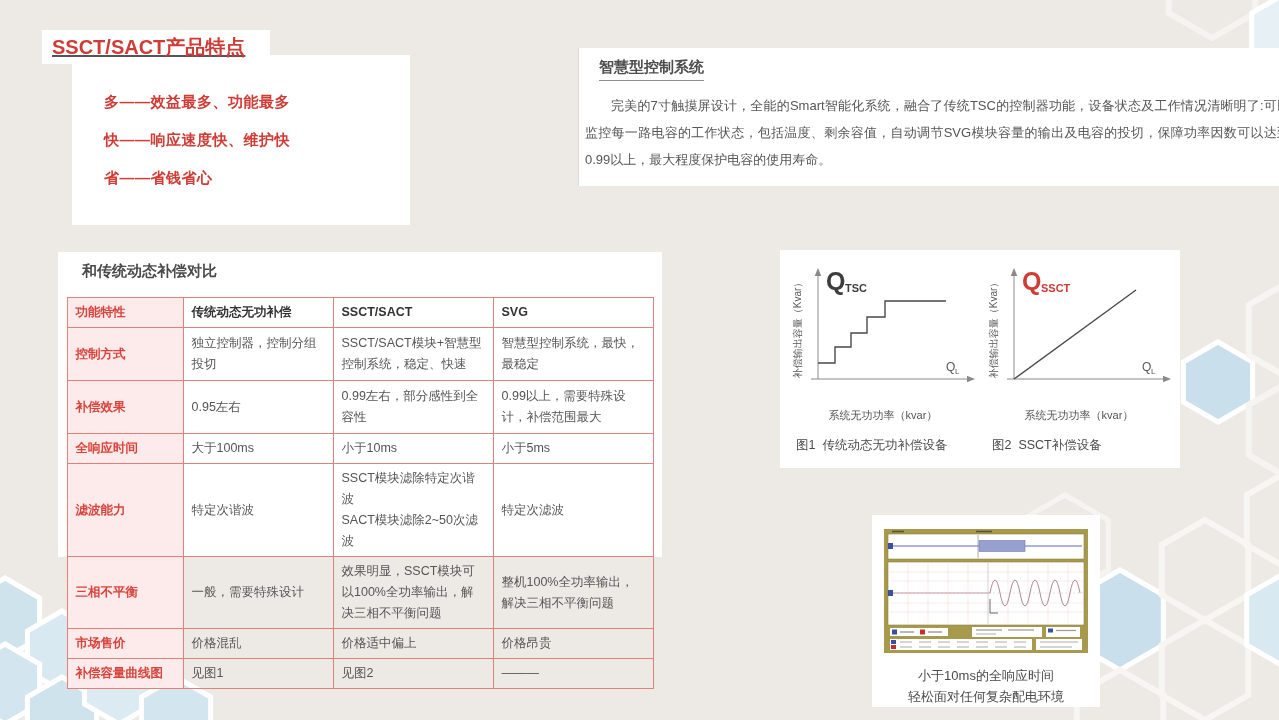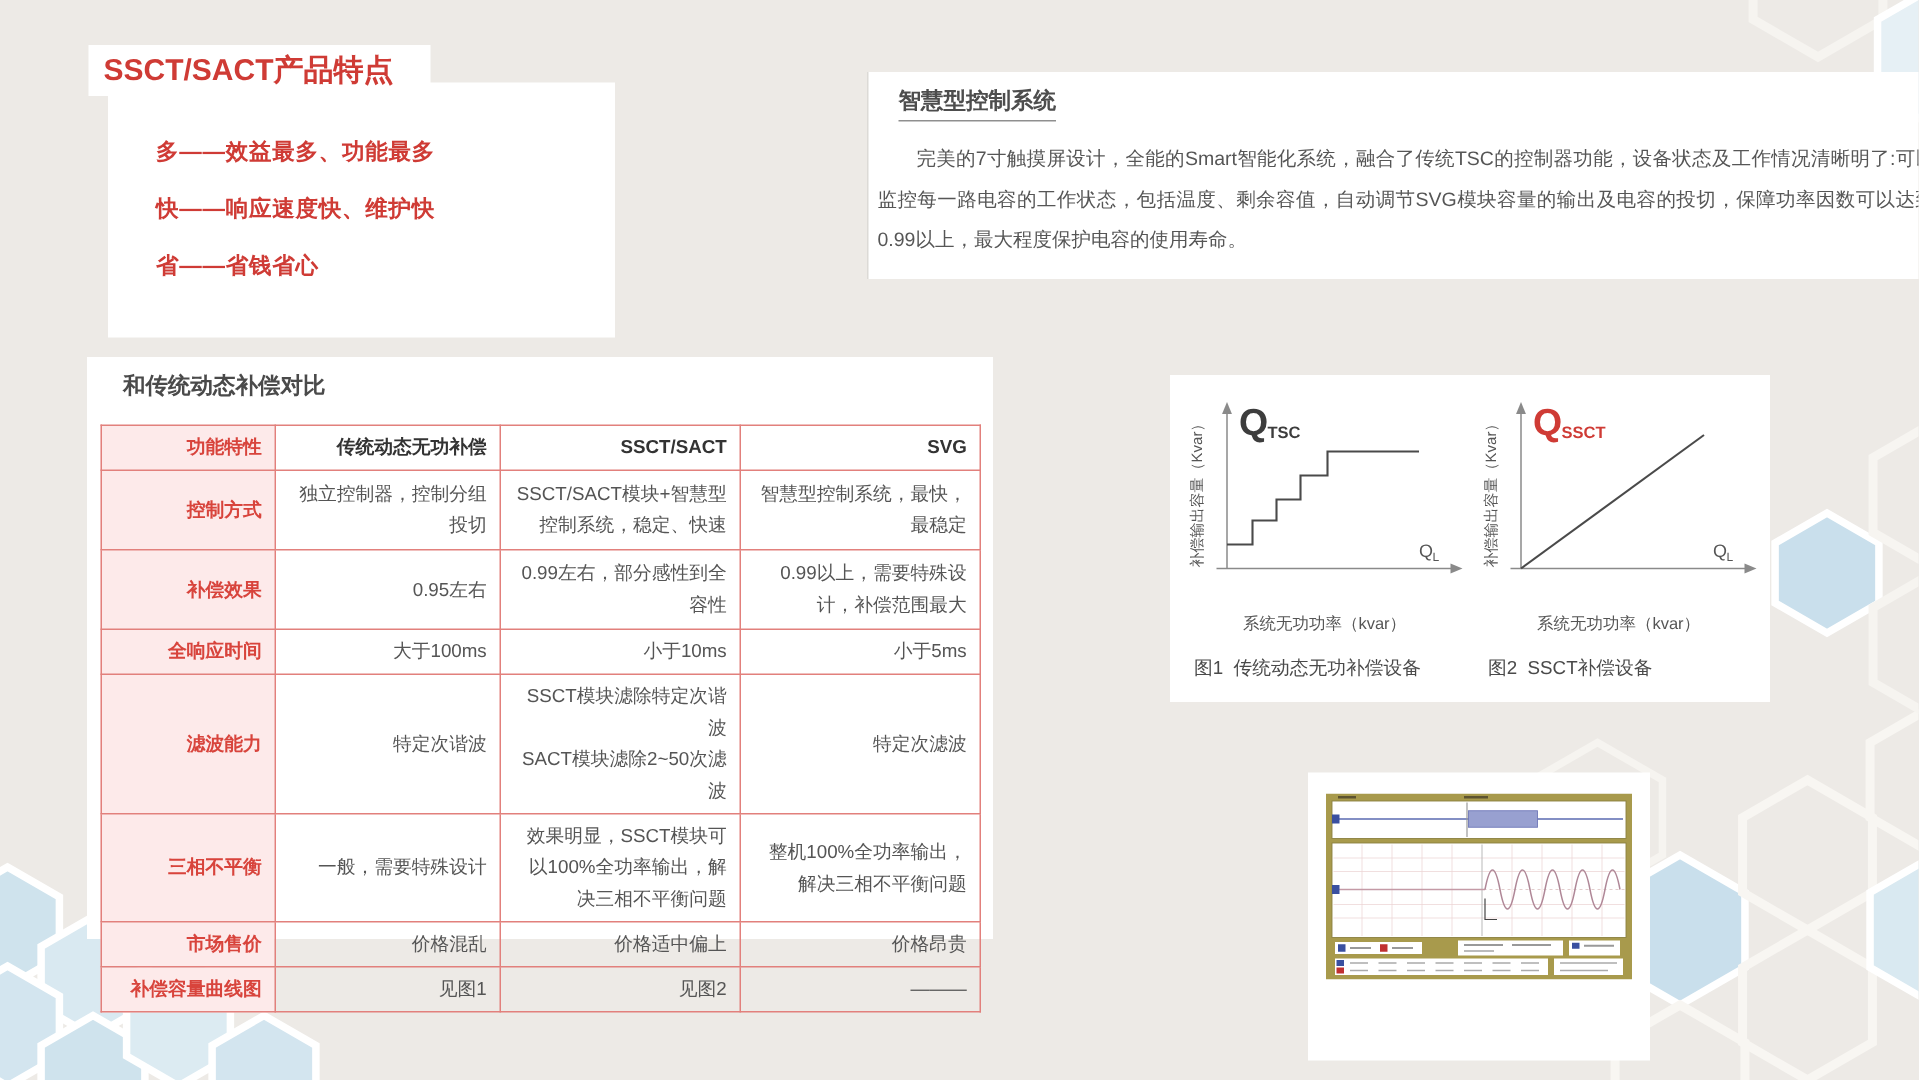--- a/index.html
+++ b/index.html
@@ -11,33 +11,33 @@
     overflow: hidden;
     font-family: "Liberation Sans", sans-serif;
     color: #555;
   }
   .hex-layer { position: absolute; left: 0; top: 0; width: 1279px; height: 720px; z-index: 0; pointer-events: none; }
   .panel { position: absolute; background: #ffffff; z-index: 2; }
 
   
   .features-box { left: 72px; top: 55px; width: 338px; height: 170px; padding: 28px 0 0 32px; }
   .feature-line { color: #cf3b35; font-weight: bold; font-size: 15px; line-height: 38px; white-space: nowrap; letter-spacing: .5px; }
-  .title-box { left: 59px; top: 30px; width: 228px; height: 34px; z-index: 3; }
+  .title-box { left: 42px; top: 30px; width: 228px; height: 34px; z-index: 3; text-decoration: underline; }
   .title-box h1 { color: #cf3b35; font-size: 20px; font-weight: bold; line-height: 34px; padding-left: 10px; white-space: nowrap; }
 
   
   .smart-box { left: 578px; top: 48px; width: 720px; height: 138px; border-left: 1px solid #dcdad6; padding: 10px 8px 0 6px; }
   .smart-box h2 { display: inline-block; margin-left: 14px; color: #4d4d4d; font-size: 15px; font-weight: bold; border-bottom: 1px solid #8f8f8f; padding-bottom: 3px; }
   .smart-box p { margin-top: 11px; font-size: 13px; color: #565656; line-height: 27px; text-indent: 2em; text-align: justify; }
 
   
-  .table-panel { left: 58px; top: 238px; width: 604px; height: 388px; padding: 10px 0 0 0; }
+  .table-panel { left: 58px; top: 252px; width: 604px; height: 305px; padding: 10px 0 0 0; }
   .table-panel h3 { color: #4a4a4a; font-size: 15px; font-weight: bold; padding-left: 24px; }
   table.cmp { border-collapse: collapse; margin: 16px auto 0 auto; table-layout: fixed; width: 586px; }
-  .cmp th, .cmp td { border: 1px solid #e2807c; font-size: 12.5px; text-align: right; vertical-align: middle; padding: 4px 8px; white-space: pre-line; line-height: 21px; }
+  .cmp th, .cmp td { border: 1px solid #e2807c; font-size: 12.5px; text-align: left; vertical-align: middle; padding: 4px 8px; white-space: pre-line; line-height: 21px; }
   .cmp col.c1 { width: 116px; } .cmp col.c2 { width: 150px; } .cmp col.c3 { width: 160px; } .cmp col.c4 { width: 160px; }
   .cmp thead th { color: #333; font-weight: bold; height: 30px; }
   .cmp th.feat { background: #fdeaea; color: #d8443c; font-weight: bold; }
   .cmp td { color: #555; }
   .row-s { height: 30px; } .row-m { height: 53px; }
 
   
   .charts-panel { left: 780px; top: 250px; width: 400px; height: 218px; display: flex; justify-content: space-between; padding: 8px 6px 0 8px; }
   .chart { width: 190px; display: flex; flex-direction: column; }
   .chart svg { display: block; }
@@ -259,13 +259,17 @@
       <rect x="6" y="110" width="142" height="11" fill="#ffffff"></rect>
       <rect x="7" y="111" width="5" height="4" fill="#3a50a0"></rect>
       <rect x="7" y="116" width="5" height="4" fill="#c03030"></rect>
       <line x1="16" y1="113" x2="144" y2="113" stroke="#aaa" stroke-width="1" stroke-dasharray="12,7"></line>
       <line x1="16" y1="118" x2="144" y2="118" stroke="#aaa" stroke-width="1" stroke-dasharray="12,7"></line>
       <rect x="152" y="110" width="46" height="11" fill="#ffffff"></rect>
       <line x1="156" y1="113" x2="194" y2="113" stroke="#aaa" stroke-width="1"></line>
       <line x1="156" y1="118" x2="188" y2="118" stroke="#aaa" stroke-width="1"></line>
     </g>
   </svg>
+  <div class="scope-caption">
+    <div>小于10ms的全响应时间</div>
+    <div>轻松面对任何复杂配电环境</div>
+  </div>
 </div>
 
 </body></html>

